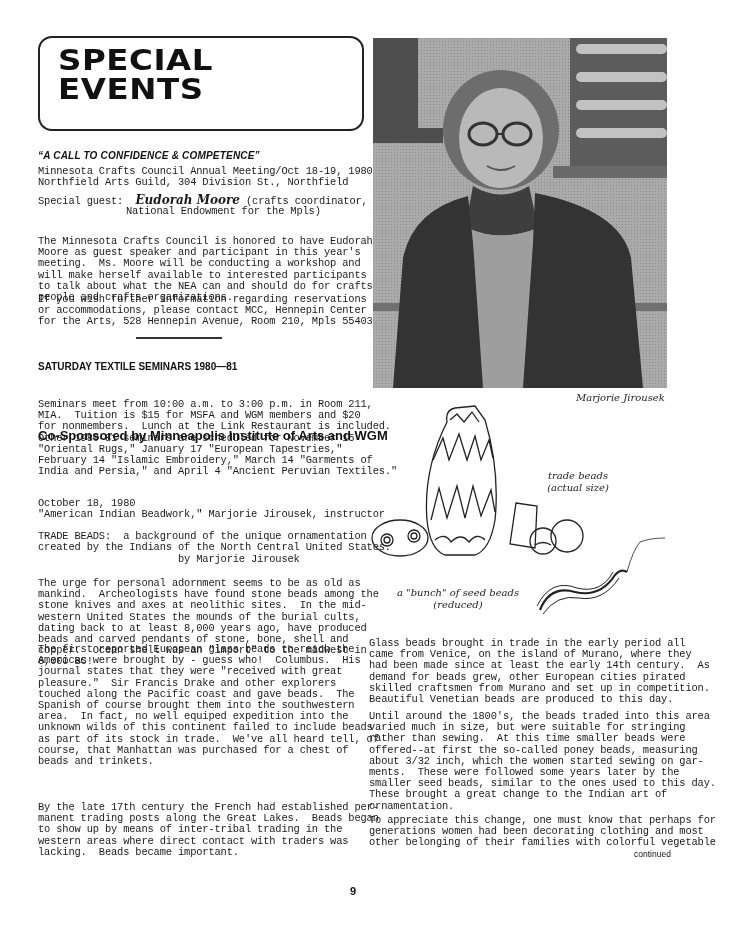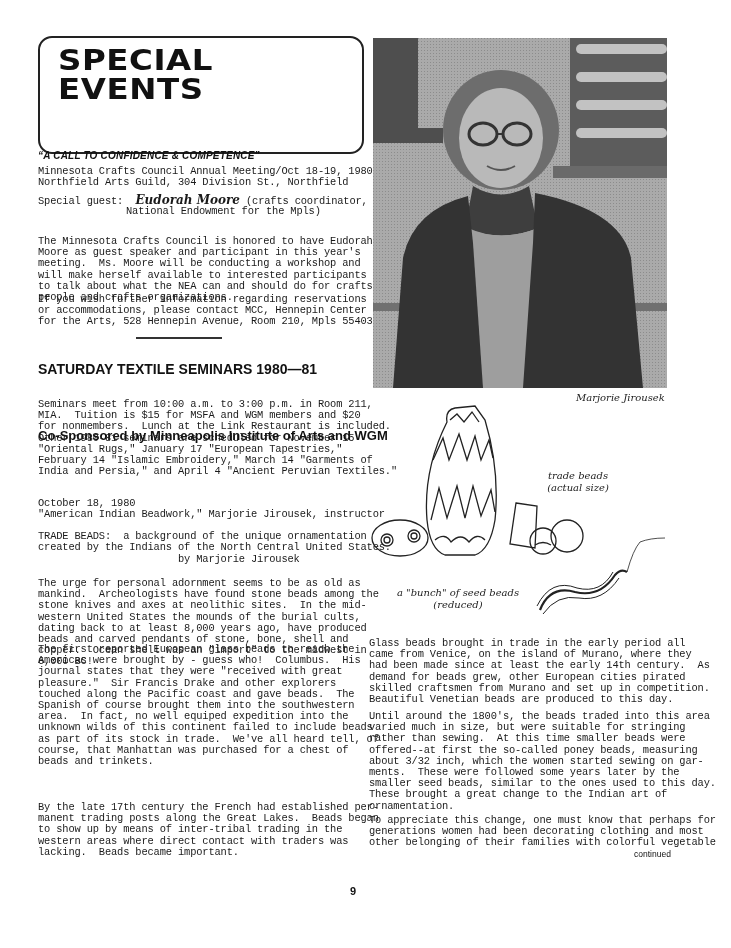--- a/index.html
+++ b/index.html
@@ -4,21 +4,21 @@
 <style>
   * { box-sizing: border-box; margin: 0; padding: 0; }
   html, body { width: 731px; height: 948px; background: #ffffff; overflow: hidden; }
   body { position: relative; color: #141414; font-family: "Liberation Mono", "DejaVu Sans Mono", monospace; }
 
   .mono { font-family: "Liberation Mono", "DejaVu Sans Mono", monospace; font-size: 10.4px; line-height: 11.2px; letter-spacing: -0.15px; white-space: pre; color: #1a1a1a; }
   .abs { position: absolute; }
 
   
   .title-box {
-    position: absolute; left: 38px; top: 36px; width: 326px; height: 118px;
+    position: absolute; left: 38px; top: 36px; width: 326px; height: 95px;
     border: 2px solid #222; border-radius: 14px;
   }
   .title-text {
     position: absolute; left: 18px; top: 8px;
     font-family: "DejaVu Sans", sans-serif; font-weight: bold; font-size: 29px; line-height: 29px;
     letter-spacing: 0.5px; color: #111;
     transform: scaleX(1.12); transform-origin: left top;
   }
 
   .headline-italic {
@@ -83,21 +83,21 @@
 meeting.  Ms. Moore will be conducting a workshop and
 will make herself available to interested participants
 to talk about what the NEA can and should do for crafts
 people and crafts organizations.</div>
 <div class="abs mono" style="left:38px; top:294px;">If you wish further information regarding reservations
 or accommodations, please contact MCC, Hennepin Center
 for the Arts, 528 Hennepin Avenue, Room 210, Mpls 55403.</div>
 
 <div class="rule"></div>
 
-<div class="section-head" style="top:361px; font-size:14px;">SATURDAY TEXTILE SEMINARS 1980—81</div>
+<div class="section-head" style="top:361px; font-size:10px;">SATURDAY TEXTILE SEMINARS 1980—81</div>
 <div class="section-head" style="top:400px; font-size:13px;margin-top:28px;">Co-Sponsored by Minneapolis Institute of Arts and WGM</div>
 <div class="abs mono" style="left:38px; top:399px;">Seminars meet from 10:00 a.m. to 3:00 p.m. in Room 211,
 MIA.  Tuition is $15 for MSFA and WGM members and $20
 for nonmembers.  Lunch at the Link Restaurant is included.
 Other 1980-81 seminars are scheduled for November 15
 "Oriental Rugs," January 17 "European Tapestries,"
 February 14 "Islamic Embroidery," March 14 "Garments of
 India and Persia," and April 4 "Ancient Peruvian Textiles."</div>
 
 <div class="abs mono" style="left:38px; top:498px;">October 18, 1980</div>

